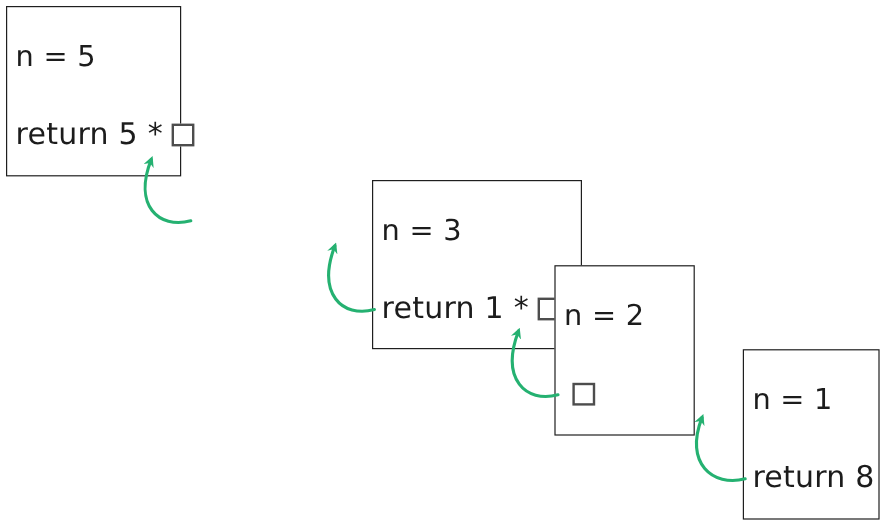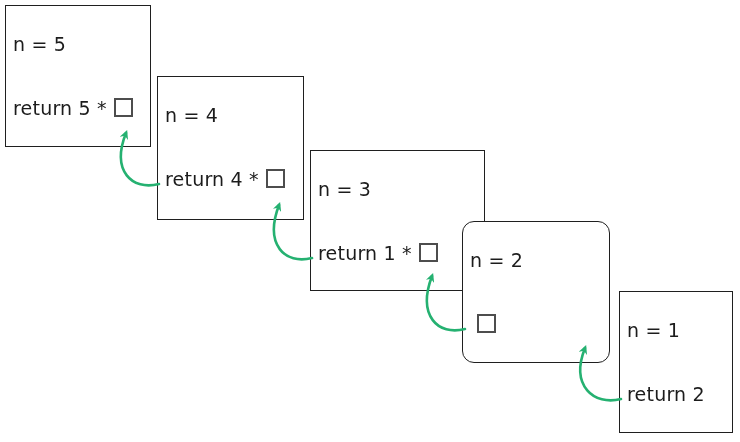--- a/index.html
+++ b/index.html
@@ -18,48 +18,48 @@
   .frame {
     position: absolute;
     border: 1.5px solid #1f1f1f;
     background: #ffffff;
     box-sizing: border-box;
   }
   .frame .n-line {
     position: absolute;
     left: 7px;
     top: 27px;
-    font-size: 19px;
+    font-size: 24px;
     color: #1c1c1c;
     white-space: nowrap;
     letter-spacing: 0.2px;
   }
   .frame .ret-line {
     position: absolute;
     left: 7px;
     top: 91px;
-    font-size: 19px;
+    font-size: 25px;
     color: #1c1c1c;
     white-space: nowrap;
     letter-spacing: 0.2px;
   }
   .placeholder-box {
     display: inline-block;
     width: 15px;
     height: 15px;
     border: 2px solid #4d4d4d;
     margin-left: 7px;
     vertical-align: -2px;
     background: #ffffff;
   }
   
   #frame-n5 { left: 5px;   top: 5px;   width: 146px; height: 142px; }
   #frame-n4 { left: 157px; top: 76px;  width: 147px; height: 144px; }
   #frame-n3 { left: 310px; top: 150px; width: 175px; height: 141px; }
-  #frame-n2 { left: 462px; top: 221px; width: 148px; height: 142px; border-radius: 12px; }
+  #frame-n2 { left: 462px; top: 221px; width: 117px; height: 142px; }
   #frame-n1 { left: 619px; top: 291px; width: 114px; height: 142px; }
   #arrow-layer {
     position: absolute;
     left: 0;
     top: 0;
     width: 740px;
     height: 442px;
     pointer-events: none;
   }
   #arrow-layer path.return-arrow {
@@ -73,45 +73,39 @@
 
 <div id="canvas">
 
   <div class="frame" id="frame-n5">
     <div class="n-line">n = 5</div>
     <div class="ret-line">
       <span>return 5 *</span><span class="placeholder-box"></span>
     </div>
   </div>
 
-  <div class="frame" id="frame-n4">
-    <div class="n-line">n = 4</div>
-    <div class="ret-line">
-      <span>return 4 *</span><span class="placeholder-box"></span>
-    </div>
-  </div>
 
   <div class="frame" id="frame-n3">
     <div class="n-line">n = 3</div>
     <div class="ret-line">
       <span>return 1 *</span><span class="placeholder-box"></span>
     </div>
   </div>
 
   <div class="frame" id="frame-n2">
     <div class="n-line">n = 2</div>
     <div class="ret-line">
       <span class="placeholder-box"></span>
     </div>
   </div>
 
   <div class="frame" id="frame-n1">
     <div class="n-line">n = 1</div>
     <div class="ret-line">
-      <span>return 2</span>
+      <span>return 8</span>
     </div>
   </div>
 
   <svg id="arrow-layer" viewBox="0 0 740 442" xmlns="http://www.w3.org/2000/svg">
     <defs>
       <marker id="arrowhead" markerWidth="9" markerHeight="9" viewBox="0 0 10 10" refX="6.5" refY="5" orient="auto" markerUnits="userSpaceOnUse">
         <path d="M0,0 L10,5 L0,10 L3.2,5 Z" style="fill: rgb(37, 177, 113);"></path>
       </marker>
     </defs>
     <path class="return-arrow" d="M 159 184 C 132 191, 111 171, 126 133" marker-end="url(#arrowhead)" style="stroke: rgb(37, 177, 113);"></path>

